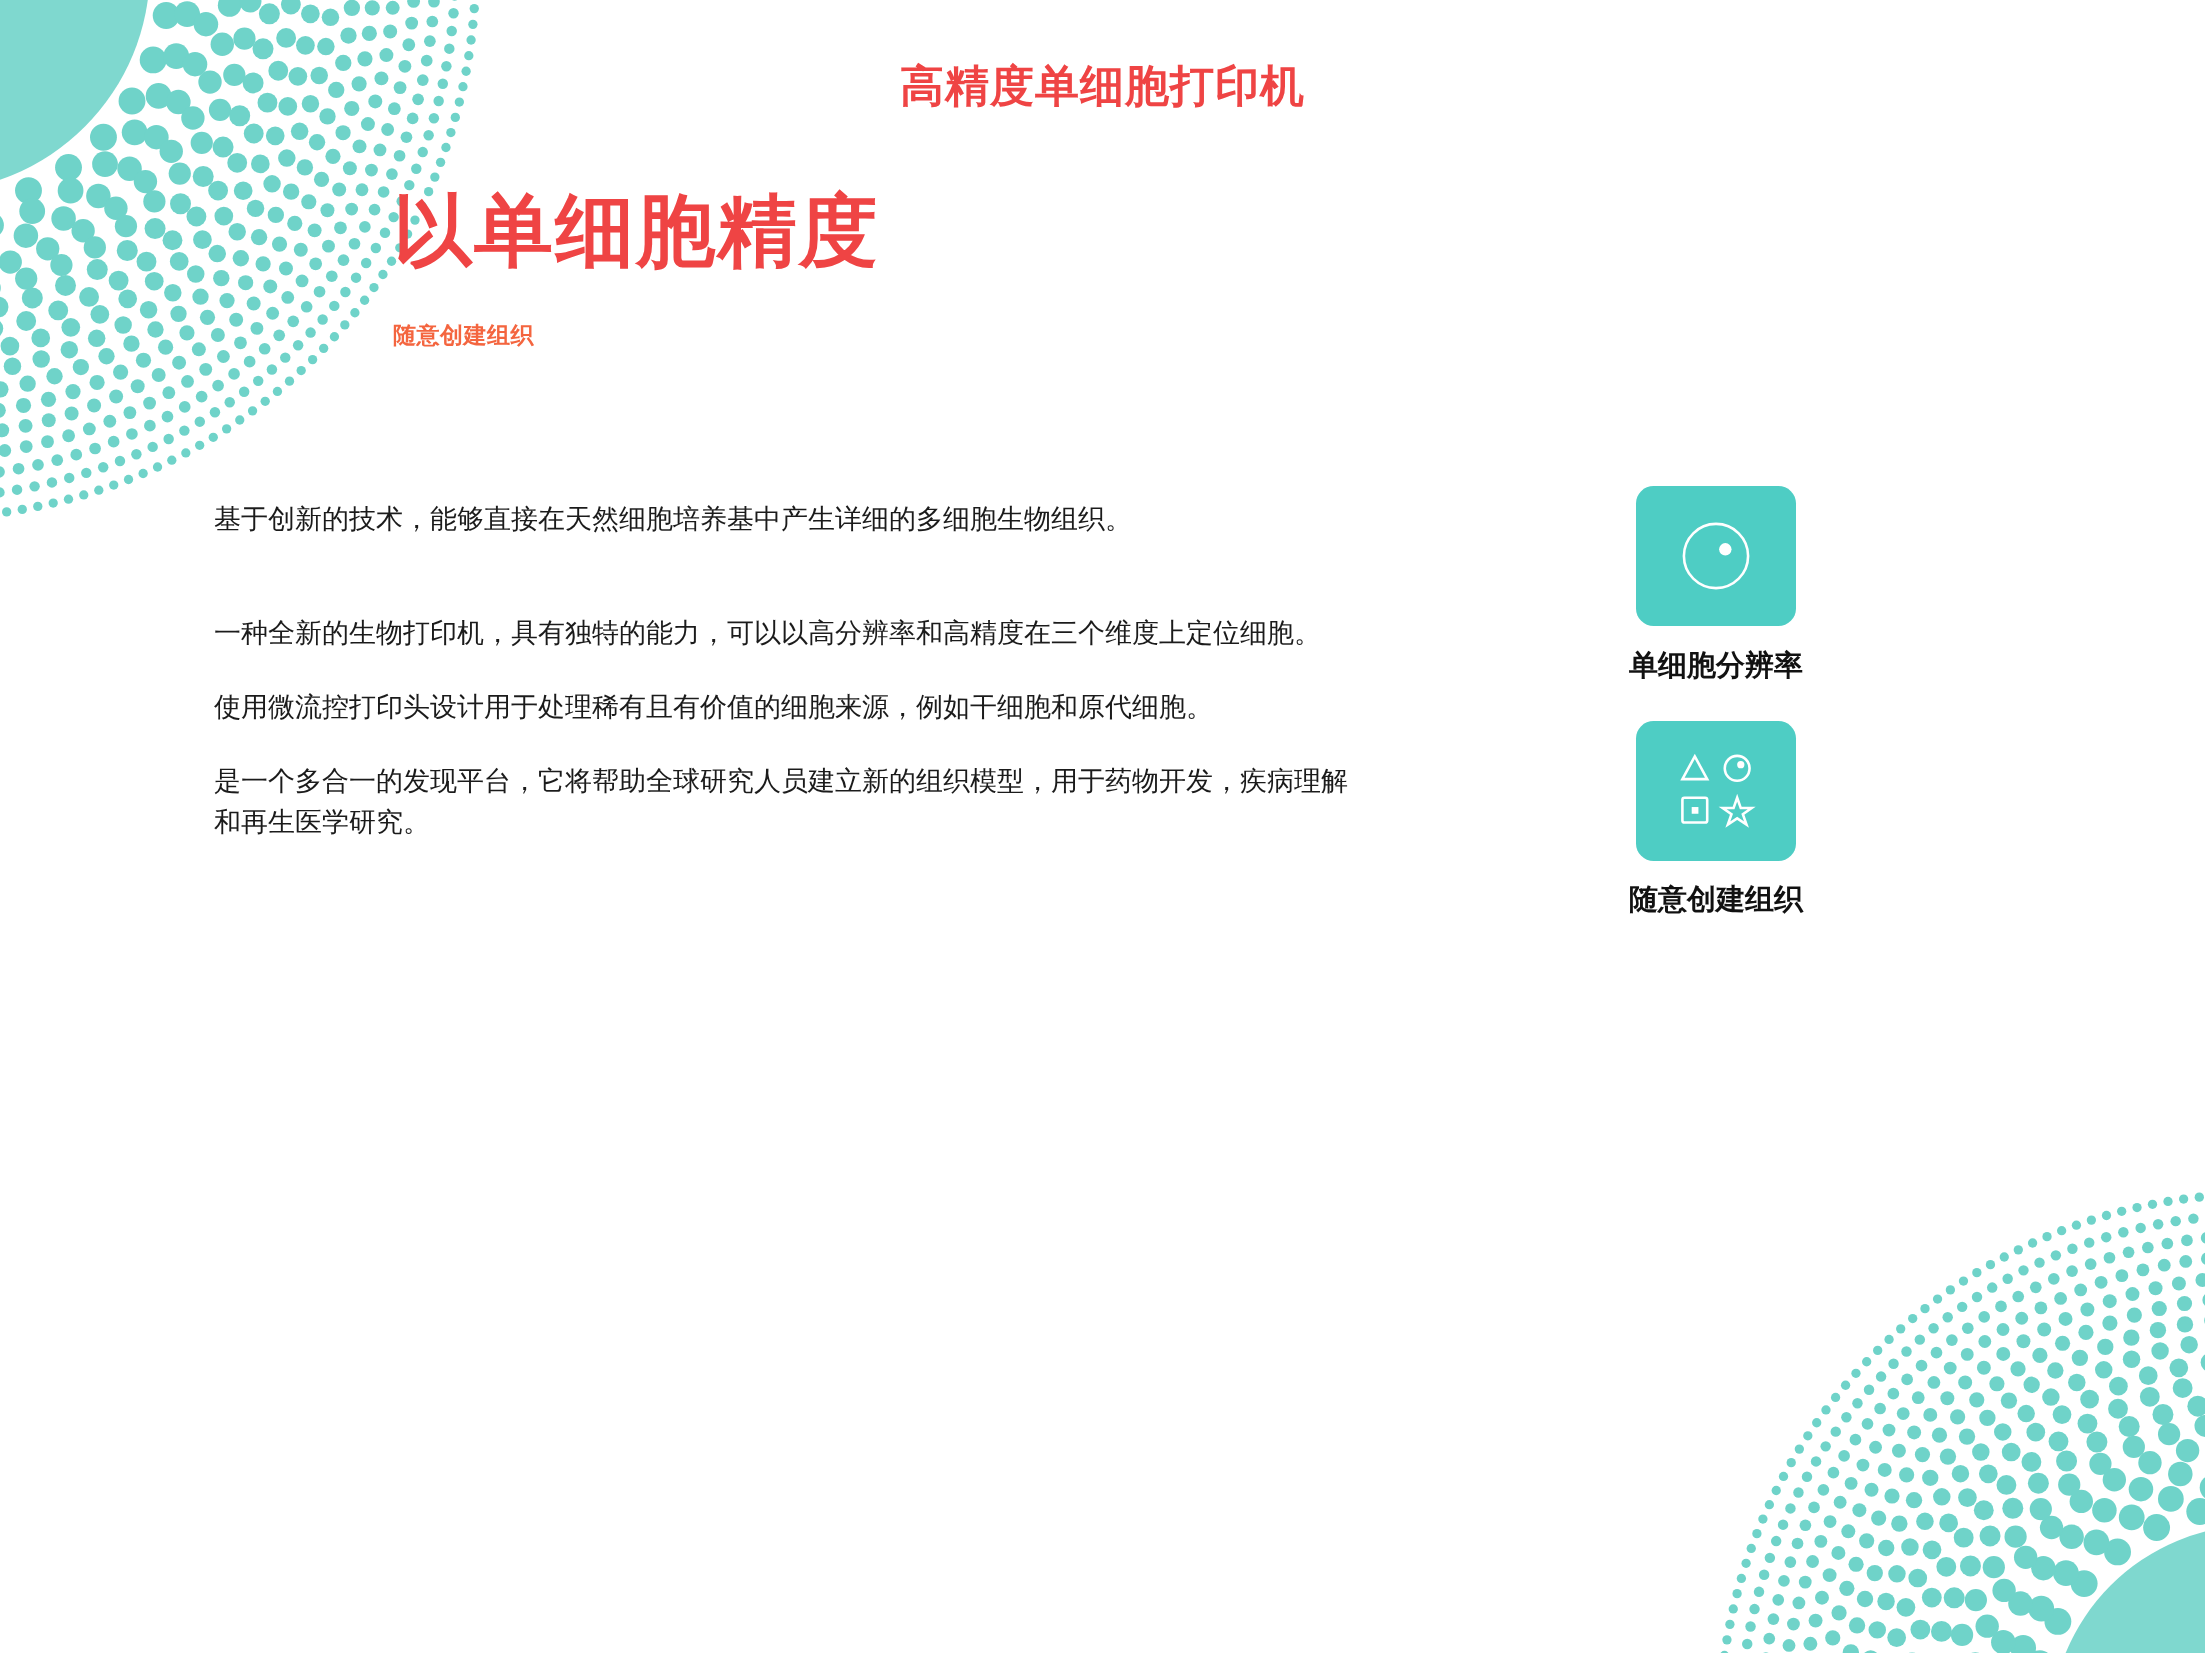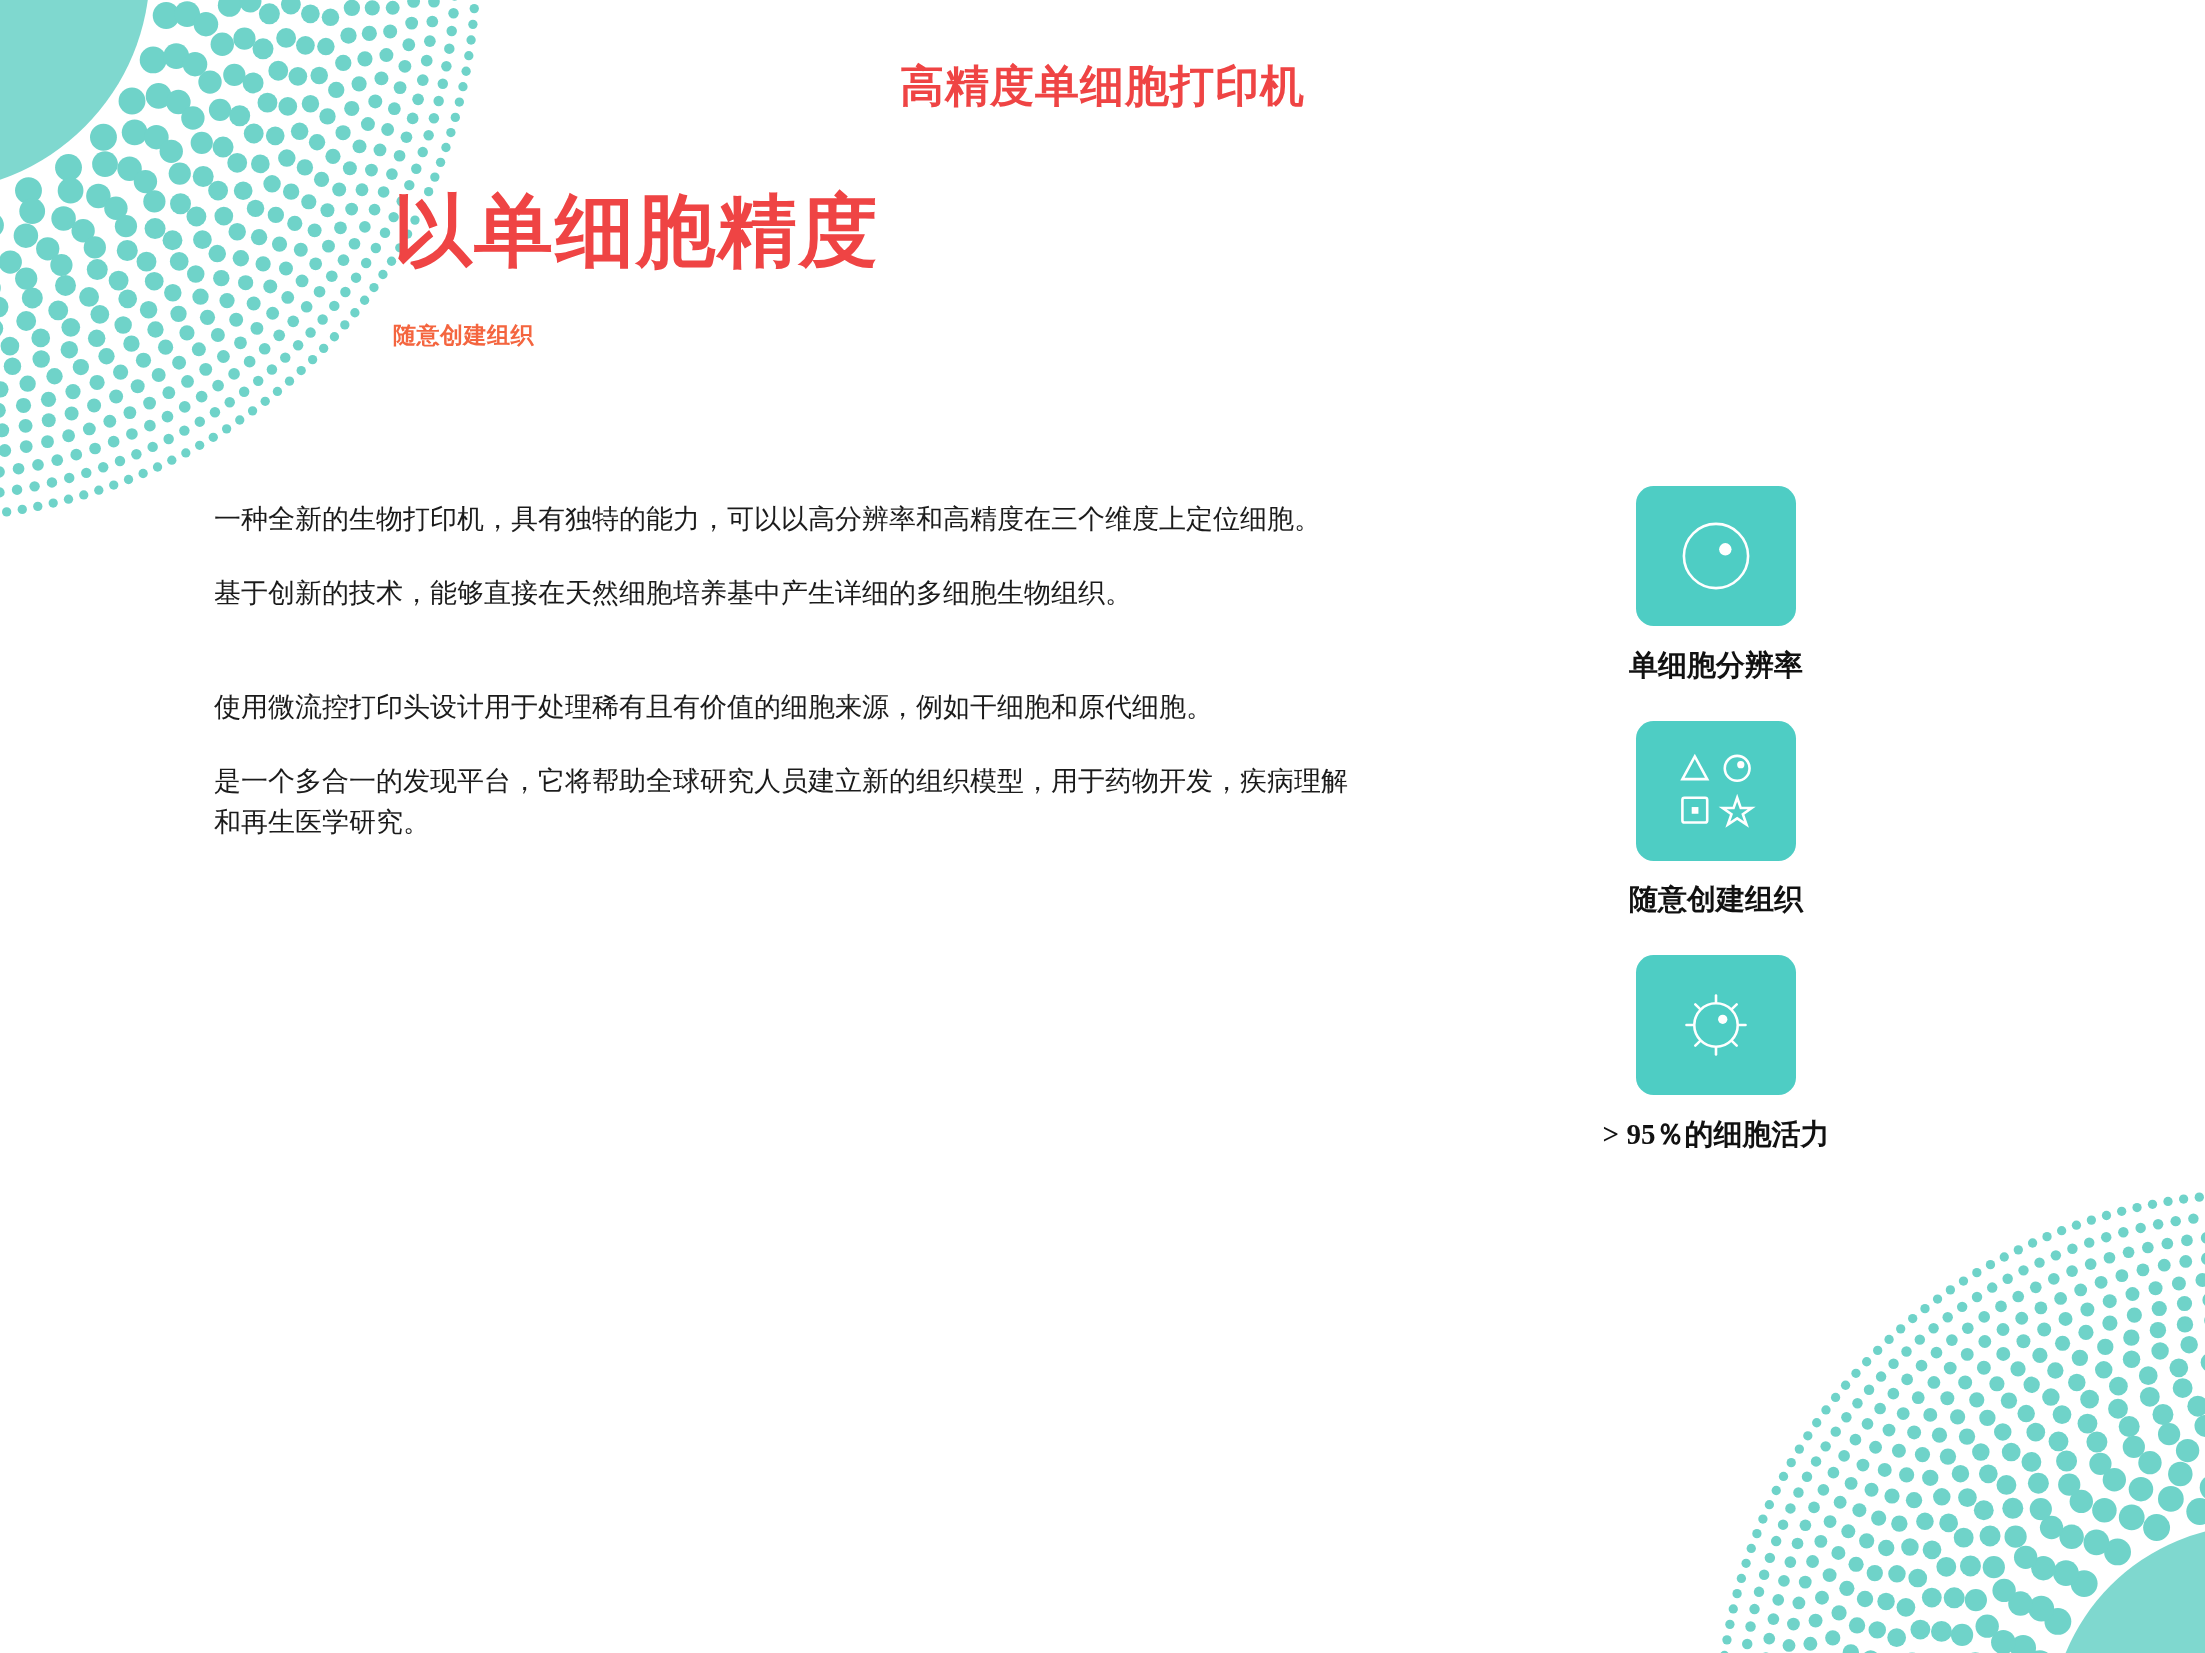--- a/index.html
+++ b/index.html
@@ -3193,22 +3193,22 @@
         </g>
     </g>
   </svg>
 </div>
 
 <div id="doc-title">高精度单细胞打印机</div>
 <div id="headline">以单细胞精度</div>
 <div id="subheadline">随意创建组织</div>
 
 <div id="body-copy">
+  <p class="para gap">基于创新的技术，能够直接在天然细胞培养基中产生详细的多细胞生物组织。</p>
   <p class="para">一种全新的生物打印机，具有独特的能力，可以以高分辨率和高精度在三个维度上定位细胞。</p>
-  <p class="para gap">基于创新的技术，能够直接在天然细胞培养基中产生详细的多细胞生物组织。</p>
   <p class="para">使用微流控打印头设计用于处理稀有且有价值的细胞来源，例如干细胞和原代细胞。</p>
   <p class="para">是一个多合一的发现平台，它将帮助全球研究人员建立新的组织模型，用于药物开发，疾病理解和再生医学研究。</p>
 </div>
 
 <div id="features">
 
   <div class="feature">
     <div class="feature-icon">
       <svg width="88" height="88" viewBox="0 0 170 170" xmlns="http://www.w3.org/2000/svg">
         <circle cx="85" cy="85" r="62" fill="none" stroke="#ffffff" stroke-width="5"></circle>
@@ -3228,34 +3228,15 @@
           <rect x="24" y="104" width="48" height="48" rx="4"></rect>
           <polygon points="130,104 137,124 158,124 141,136 148,156 130,144 112,156 119,136 102,124 123,124"></polygon>
         </g>
         <circle cx="137" cy="40" r="7" fill="#ffffff"></circle>
         <rect x="42" y="122" width="13" height="13" fill="#ffffff"></rect>
       </svg>
     </div>
     <div class="feature-label">随意创建组织</div>
   </div>
 
-  <div class="feature">
-    <div class="feature-icon">
-      <svg width="88" height="88" viewBox="0 0 170 170" xmlns="http://www.w3.org/2000/svg">
-        <circle cx="85" cy="85" r="42" fill="none" stroke="#ffffff" stroke-width="5"></circle>
-        <circle cx="98" cy="74" r="9" fill="#ffffff"></circle>
-        <g stroke="#ffffff" stroke-width="5" stroke-linecap="round">
-          <line x1="85" y1="28" x2="85" y2="40"></line>
-          <line x1="85" y1="130" x2="85" y2="142"></line>
-          <line x1="28" y1="85" x2="40" y2="85"></line>
-          <line x1="130" y1="85" x2="142" y2="85"></line>
-          <line x1="45" y1="45" x2="54" y2="54"></line>
-          <line x1="116" y1="116" x2="125" y2="125"></line>
-          <line x1="45" y1="125" x2="54" y2="116"></line>
-          <line x1="116" y1="54" x2="125" y2="45"></line>
-        </g>
-      </svg>
-    </div>
-    <div class="feature-label">&gt; 95％的细胞活力</div>
-  </div>
 
 </div>
 
 
 </body></html>

